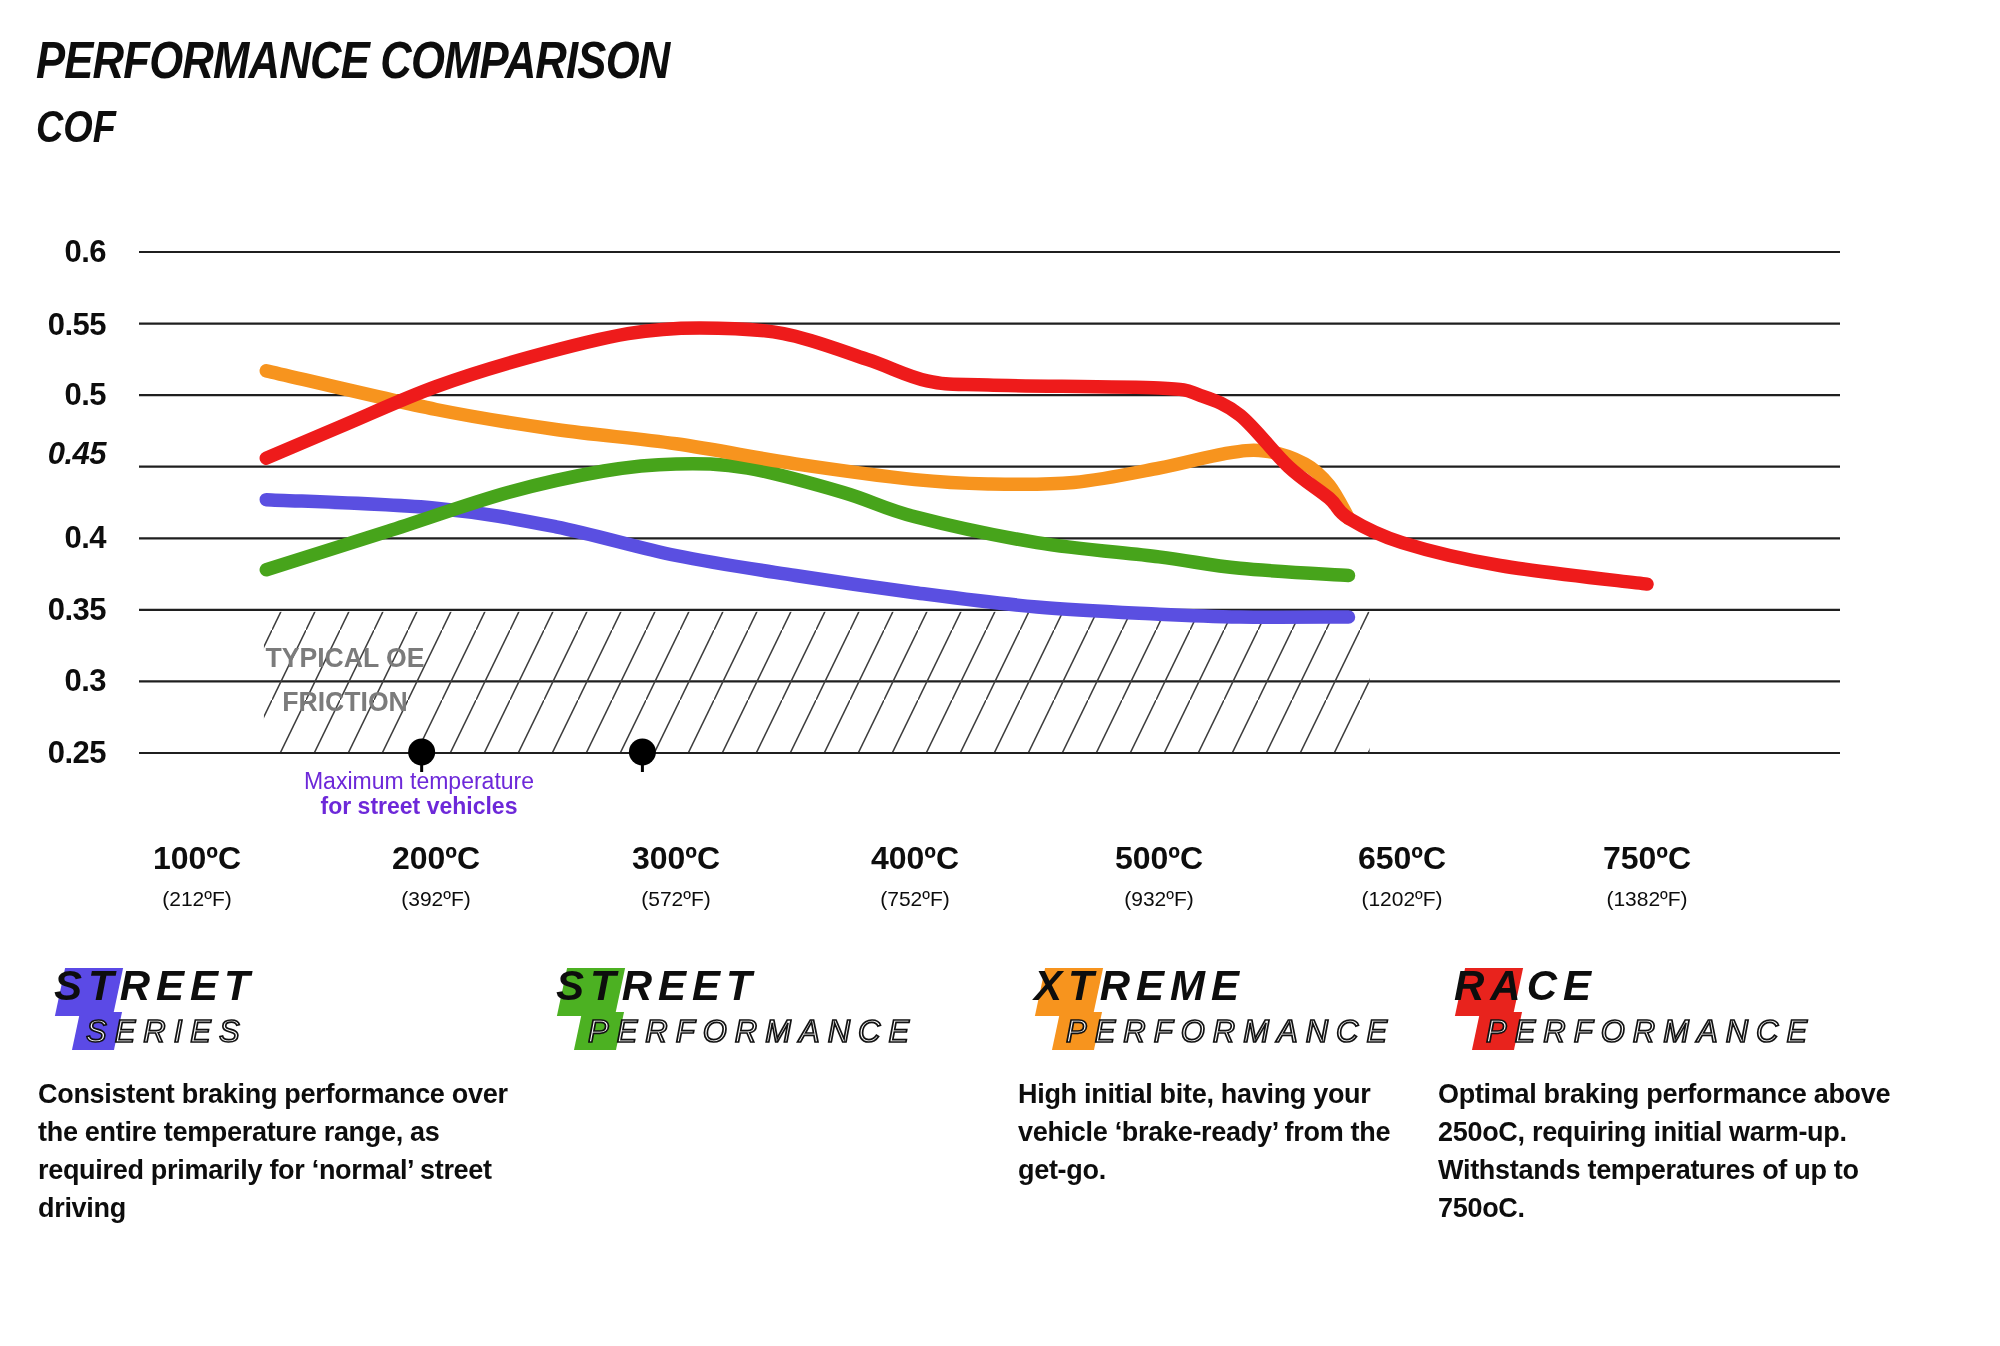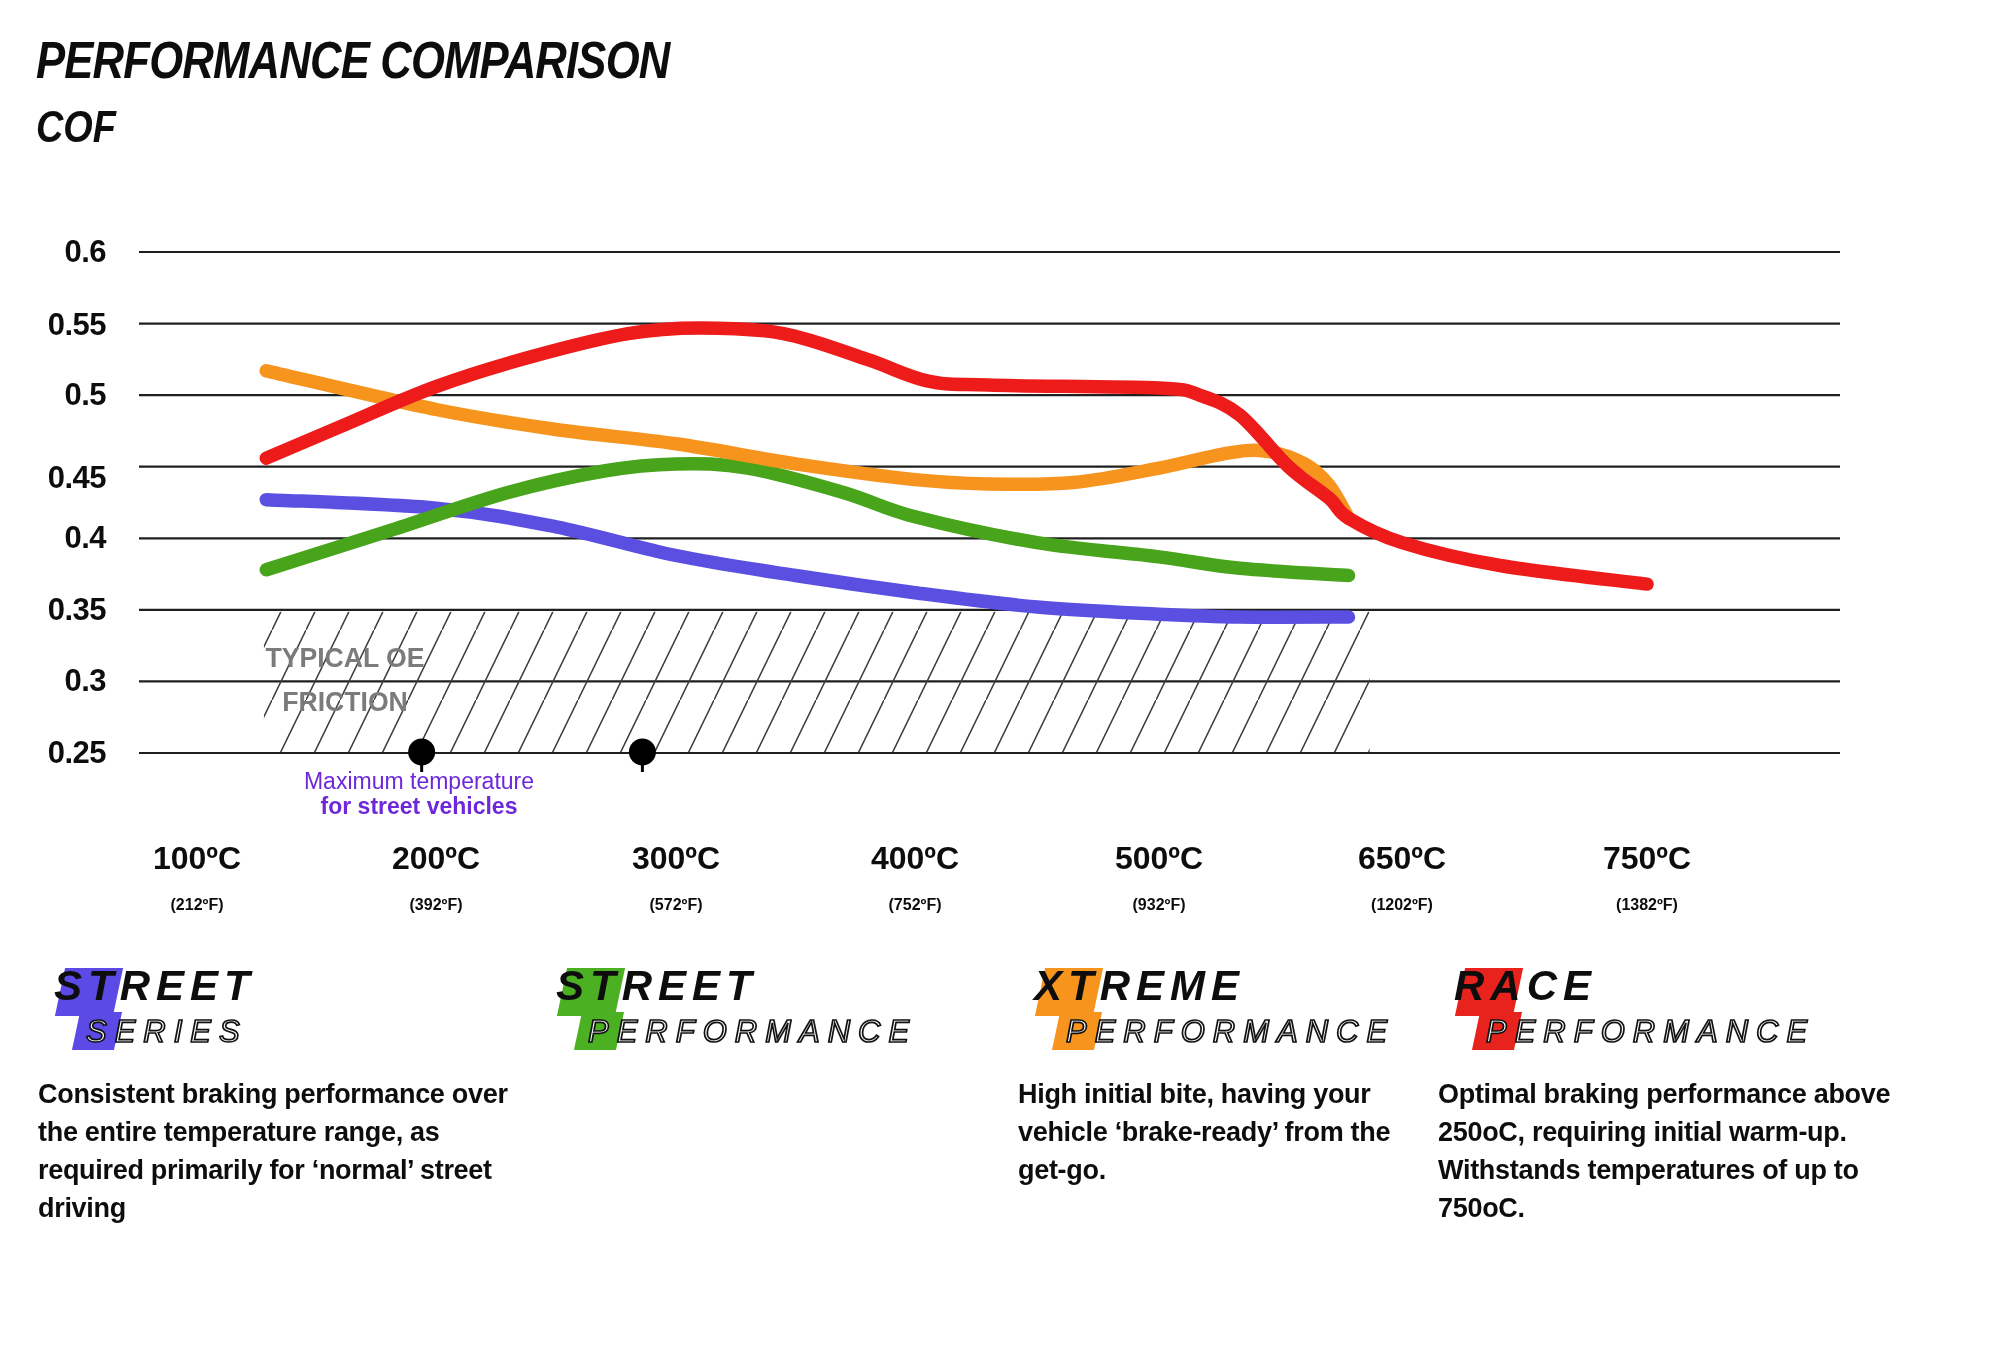--- a/index.html
+++ b/index.html
@@ -17,21 +17,21 @@
     font-size:44px;font-weight:bold;font-style:italic;
     transform:scaleX(.86);transform-origin:left top;color:#0d0d0d;
   }
   #plot{position:absolute;left:0;top:0;}
   .ylab{
     position:absolute;left:14px;width:92px;text-align:right;
     font-size:31px;font-weight:bold;letter-spacing:-0.5px;color:#0d0d0d;line-height:34px;
   }
   .xlab{position:absolute;top:840px;width:240px;text-align:center;}
   .xlab .xc{font-size:32px;font-weight:bold;color:#0d0d0d;}
-  .xlab .xf{font-size:16px;font-weight:bold;color:#0d0d0d;margin-top:19px;}
+  .xlab .xf{font-size:21px;font-weight:normal;color:#0d0d0d;margin-top:10px;}
   .hatch-label{
     position:absolute;left:250px;top:636px;width:200px;text-align:center;
     font-size:28px;font-weight:bold;line-height:44px;color:#7b7b7b;
     transform:scaleX(.95);transform-origin:left top;
   }
   .annotation{position:absolute;top:769px;font-size:23px;line-height:25px;color:#6d28d9;}
   .ann-1{left:239px;width:360px;text-align:center;}
   .ann-2{left:588px;width:440px;text-align:left;}
   .annotation .l2{font-weight:bold;}
   .legend-item{position:absolute;top:956px;}
@@ -91,21 +91,21 @@
       <circle cx="421.65999999999997" cy="752" r="13.5" fill="#000"></circle>
       <line x1="642.4" y1="752" x2="642.4" y2="772" stroke="#000" stroke-width="3"></line>
       <circle cx="642.4" cy="752" r="13.5" fill="#000"></circle>
     </g>
 </svg>
 
 <div id="ylabels">
     <div class="ylab" style="top: 235px;">0.6</div>
     <div class="ylab" style="top: 308px;">0.55</div>
     <div class="ylab" style="top: 378.143px;">0.5</div>
-    <div class="ylab" style="top: 461px;">0.45</div>
+    <div class="ylab" style="top: 437px; font-style: italic;">0.45</div>
     <div class="ylab" style="top: 521.286px;">0.4</div>
     <div class="ylab" style="top: 592.857px;">0.35</div>
     <div class="ylab" style="top: 664.429px;">0.3</div>
     <div class="ylab" style="top: 736px;">0.25</div>
   </div>
 <div id="xlabels">
     <div class="xlab" style="left: 77px;">
       <div class="xc">100ºC</div>
       <div class="xf">(212ºF)</div>
     </div>

